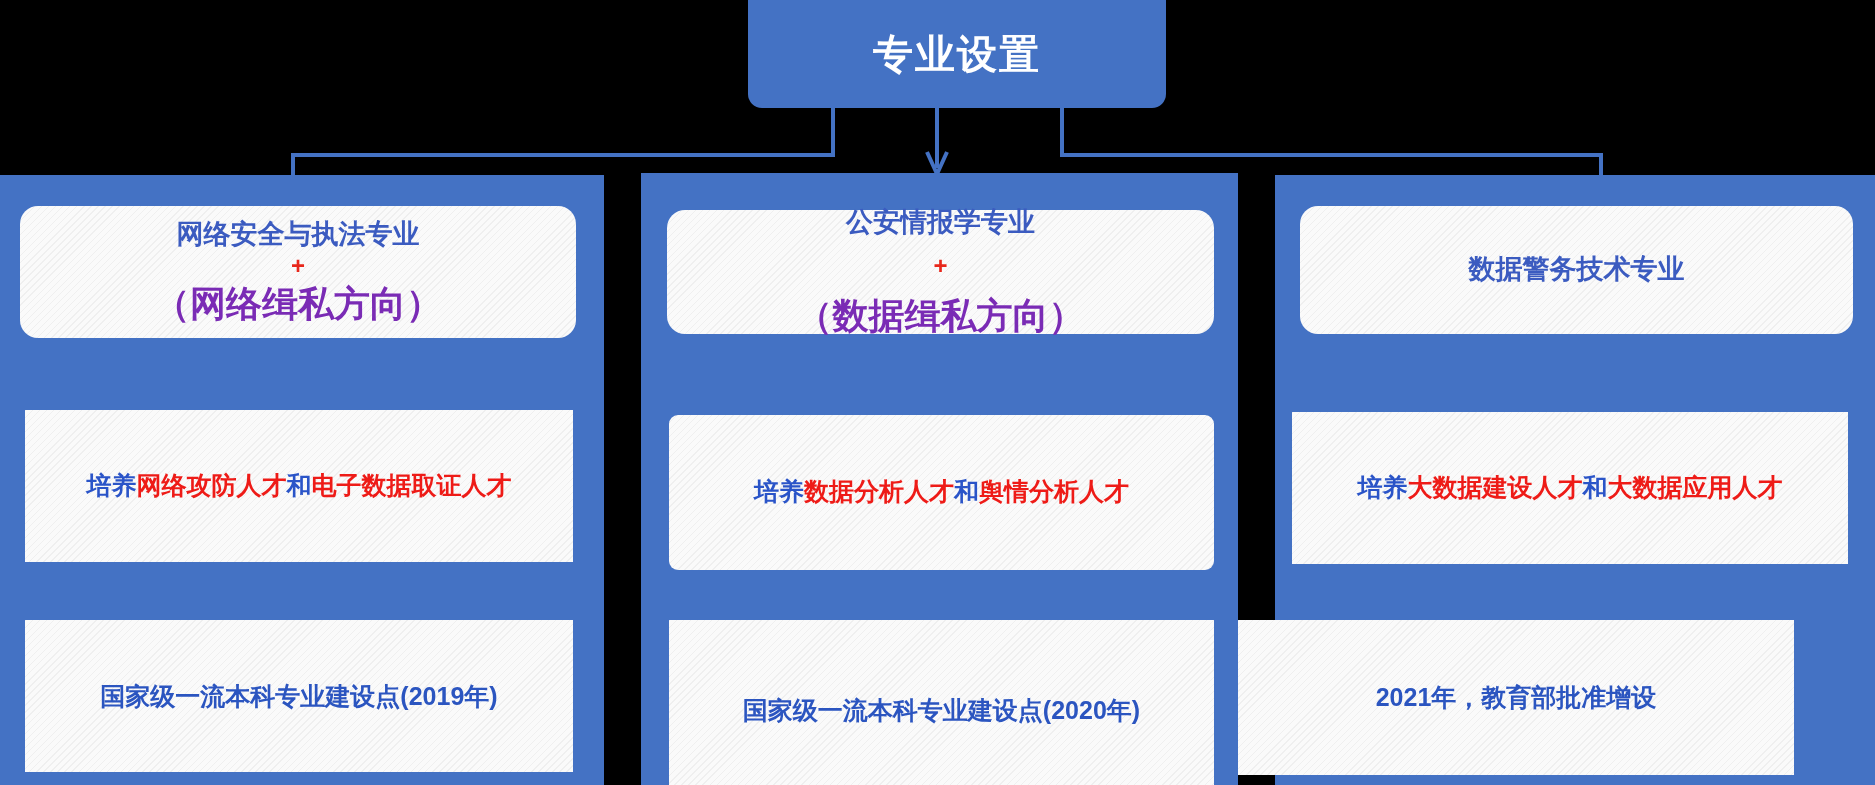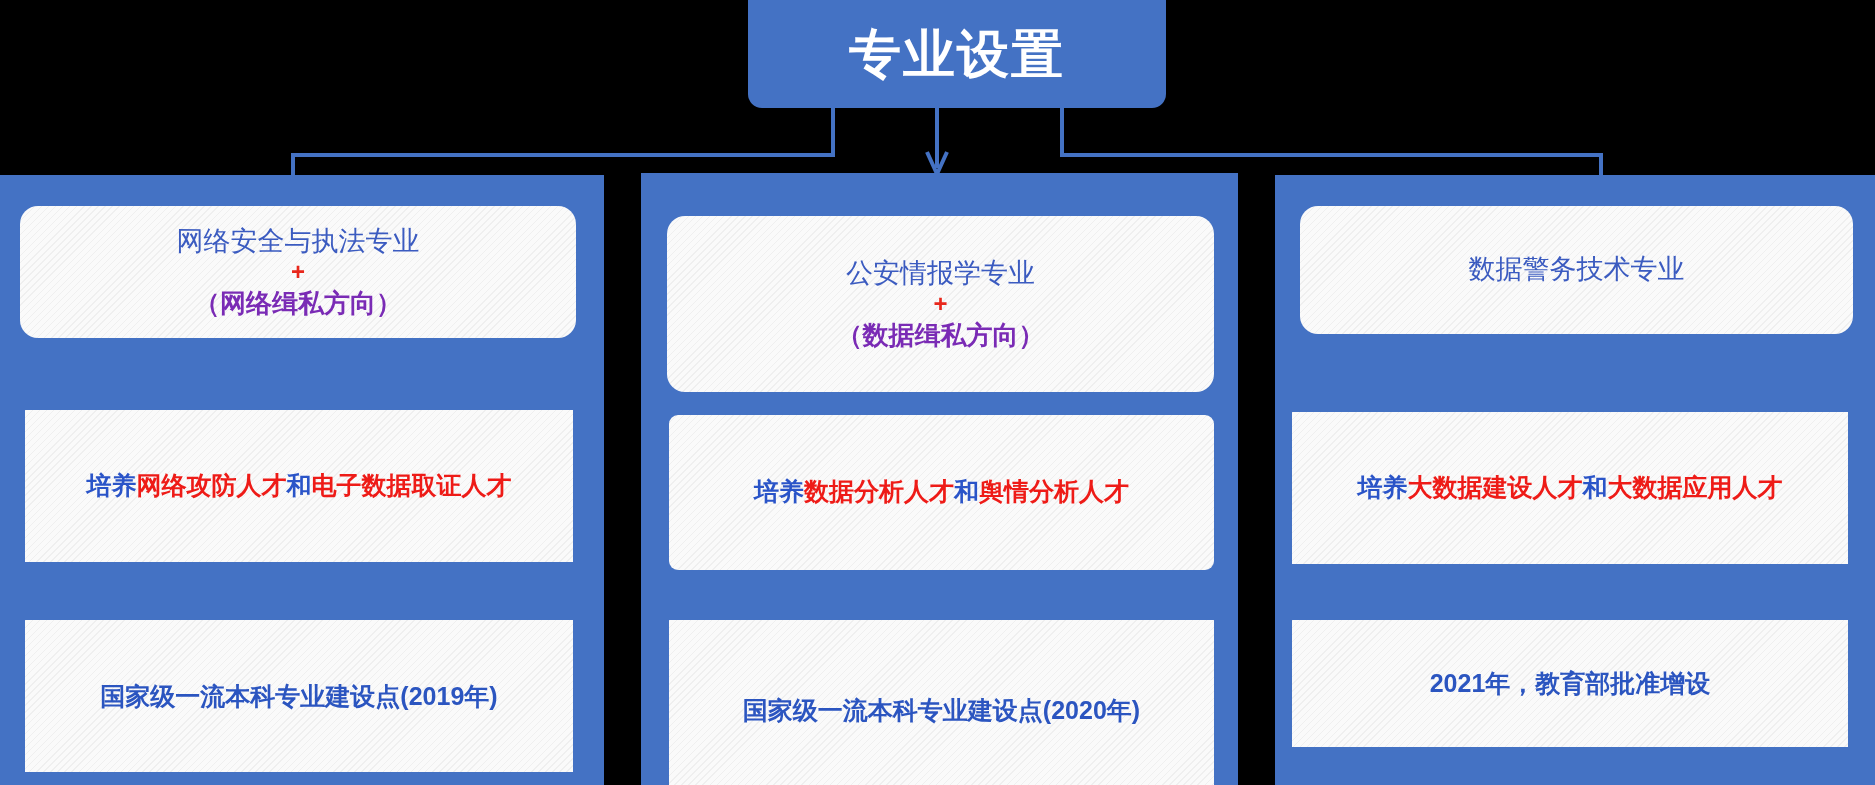--- a/index.html
+++ b/index.html
@@ -25,21 +25,21 @@
     height: 108px;
     background: #4472C4;
     border-radius: 0 0 14px 14px;
     display: flex;
     align-items: center;
     justify-content: center;
     box-sizing: border-box;
   }
   .title-box .title-text {
     color: #FFFFFF;
-    font-size: 52px;
+    font-size: 40px;
     font-weight: bold;
     letter-spacing: 2px;
     line-height: 1;
   }
 
   
   .connectors {
     position: absolute;
     left: 0;
     top: 0;
@@ -76,45 +76,45 @@
     box-sizing: border-box;
     padding: 8px 14px;
   }
   .card.rounded { border-radius: 18px; }
 
   
   .c1-head { left: 20px;   top: 206px; width: 556px; height: 132px; }
   .c1-mid  { left: 25px;   top: 410px; width: 548px; height: 152px; }
   .c1-bot  { left: 25px;   top: 620px; width: 548px; height: 152px; }
 
-  .c2-head { left: 667px;  top: 216px; width: 547px; height: 176px; }
+  .c2-head { left: 667px;  top: 210px; width: 547px; height: 124px; gap: 12px; }
   .c2-mid  { left: 669px;  top: 415px; width: 545px; height: 155px; border-radius: 9px; }
   .c2-bot  { left: 669px;  top: 620px; width: 545px; height: 180px; }
 
   .c3-head { left: 1300px; top: 206px; width: 553px; height: 128px; }
   .c3-mid  { left: 1292px; top: 412px; width: 556px; height: 152px; }
-  .c3-bot  { left: 1292px; top: 620px; width: 556px; height: 127px; }
+  .c3-bot  { left: 1238px; top: 620px; width: 556px; height: 155px; }
 
   
   .major-name {
     font-size: 27px;
-    font-weight: normal;
+    font-weight: bold;
     color: #3B5BC0;
     line-height: 1.25;
     white-space: nowrap;
   }
   .plus-sign {
     font-size: 24px;
     font-weight: bold;
     color: #E8271B;
     line-height: 1.1;
     margin: 1px 0 1px 0;
   }
   .direction {
-    font-size: 26px;
+    font-size: 36px;
     font-weight: bold;
     color: #7A2BB5;
     line-height: 1.25;
     white-space: nowrap;
   }
   .train-line {
     font-size: 25px;
     font-weight: bold;
     line-height: 1.3;
     white-space: nowrap;

